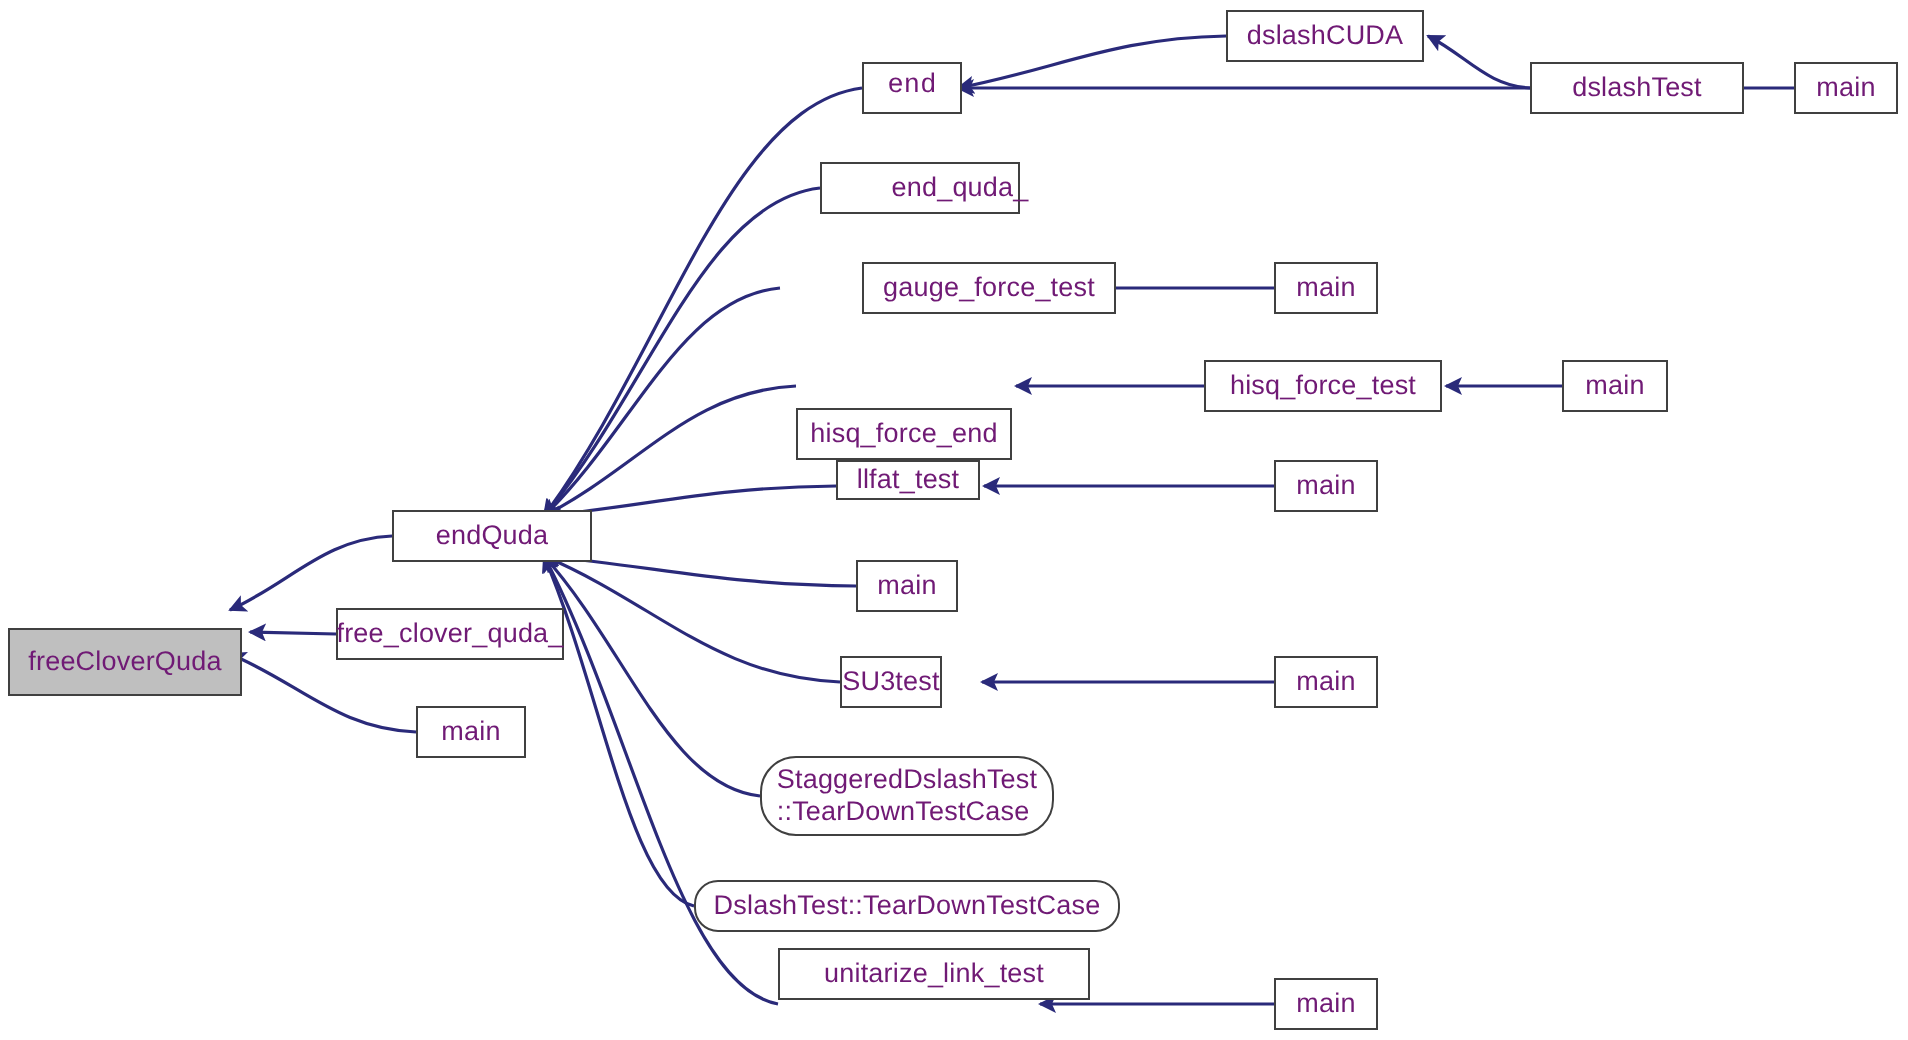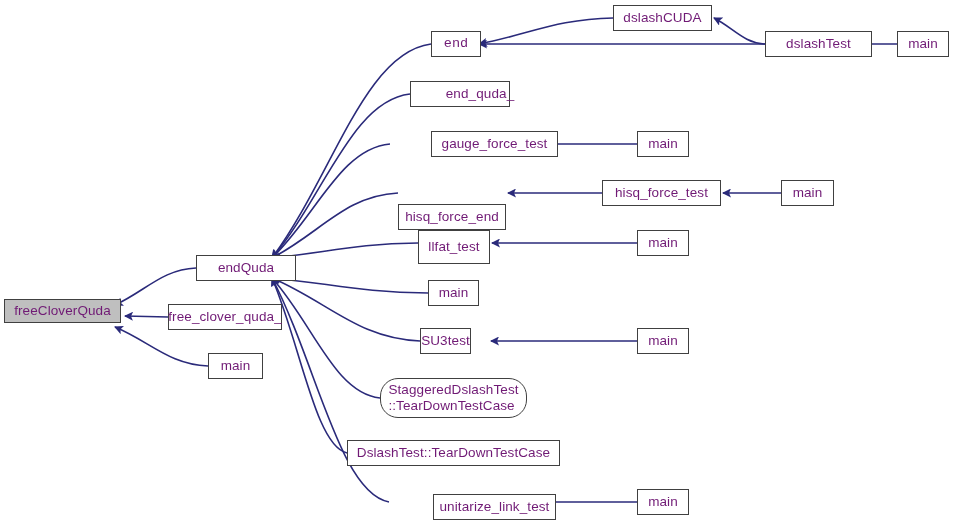--- a/index.html
+++ b/index.html
@@ -80,39 +80,39 @@
         <path d="M637,144 L519,144" marker-end="url(#arrowhead)"></path>
         <path d="M602,193 L508,193" marker-end="url(#arrowhead)"></path>
         <path d="M781,193 L723,193" marker-end="url(#arrowhead)"></path>
         <path d="M637,243 L492,243" marker-end="url(#arrowhead)"></path>
         <path d="M637,341 L491,341" marker-end="url(#arrowhead)"></path>
         <path d="M637,502 L520,502" marker-end="url(#arrowhead)"></path>
       </g>
   </svg>
 
   <div id="node-layer">
-      <div class="node highlight" style="left: 4px; top: 299px; width: 117px; height: 24px;">freeCloverQuda</div>
+      <div class="node highlight" style="left: 4px; top: 314px; width: 117px; height: 34px;">freeCloverQuda</div>
       <div class="node" style="left: 168px; top: 304px; width: 114px; height: 26px;">free_clover_quda_</div>
       <div class="node" style="left: 208px; top: 353px; width: 55px; height: 26px;">main</div>
       <div class="node" style="left: 196px; top: 255px; width: 100px; height: 26px;">endQuda</div>
       <div class="node" style="left: 431px; top: 31px; width: 50px; height: 26px; font-family: Liberation Mono, monospace;">end</div>
       <div class="node" style="left: 613px; top: 5px; width: 99px; height: 26px;">dslashCUDA</div>
       <div class="node" style="left: 765px; top: 31px; width: 107px; height: 26px;">dslashTest</div>
       <div class="node" style="left: 897px; top: 31px; width: 52px; height: 26px;">main</div>
       <div class="node" style="left: 410px; top: 81px; width: 100px; height: 26px; padding-left: 40px;">end_quda_</div>
       <div class="node" style="left: 390px; top: 131px; width: 127px; height: 26px; margin-left: 41px;">gauge_force_test</div>
       <div class="node" style="left: 637px; top: 131px; width: 52px; height: 26px;">main</div>
       <div class="node" style="left: 398px; top: 180px; width: 108px; height: 26px; margin-top: 24px;">hisq_force_end</div>
       <div class="node" style="left: 602px; top: 180px; width: 119px; height: 26px;">hisq_force_test</div>
       <div class="node" style="left: 781px; top: 180px; width: 53px; height: 26px;">main</div>
-      <div class="node" style="left: 418px; top: 230px; width: 72px; height: 34px;">llfat_test</div>
+      <div class="node" style="left: 418px; top: 230px; width: 72px; height: 20px;">llfat_test</div>
       <div class="node" style="left: 637px; top: 230px; width: 52px; height: 26px;">main</div>
       <div class="node" style="left: 428px; top: 280px; width: 51px; height: 26px;">main</div>
       <div class="node" style="left: 420px; top: 328px; width: 51px; height: 26px;">SU3test</div>
       <div class="node" style="left: 637px; top: 328px; width: 52px; height: 26px;">main</div>
       <div class="node two-line" style="left: 380px; top: 378px; width: 147px; height: 40px;">StaggeredDslashTest
 ::TearDownTestCase</div>
-      <div class="node" style="left: 347px; top: 440px; width: 213px; height: 26px;">DslashTest::TearDownTestCase</div>
-      <div class="node" style="left: 389px; top: 494px; width: 123px; height: 26px; margin-left: 44px;">unitarize_link_test</div>
+      <div class="node" style="left: 347px; top: 440px; width: 213px; height: 26px; border-radius: 12px;">DslashTest::TearDownTestCase</div>
+      <div class="node" style="left: 389px; top: 474px; width: 156px; height: 26px;">unitarize_link_test</div>
       <div class="node" style="left: 637px; top: 489px; width: 52px; height: 26px;">main</div>
     </div>
 
 </div>
 
 </body></html>

